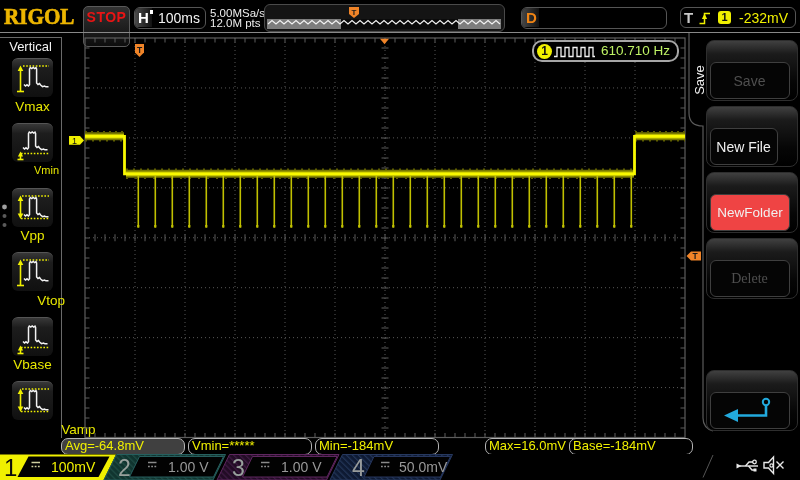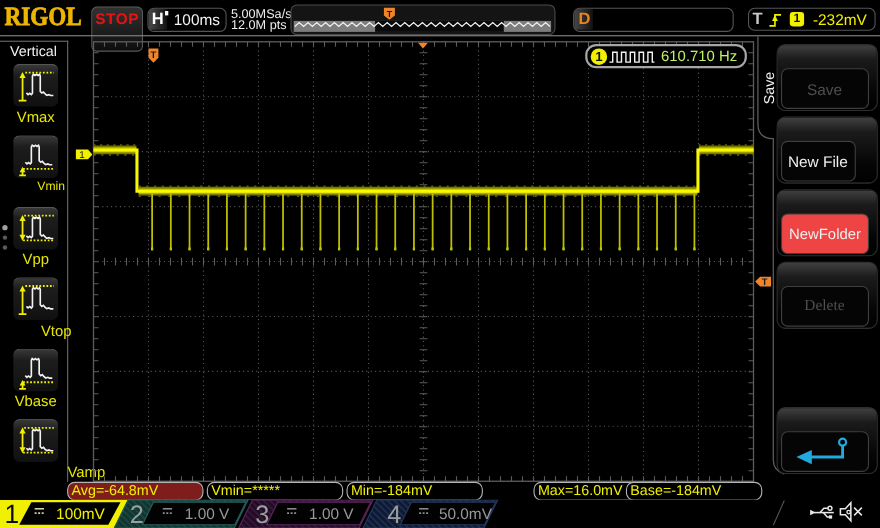--- a/index.html
+++ b/index.html
@@ -563,21 +563,21 @@
       background:#050505;border:1px solid #3f3f3f;box-sizing:border-box;">
        <svg width="78" height="35">
         <circle cx="55" cy="9" r="3.2" fill="none" stroke="#22aade" stroke-width="2"></circle>
        <path d="M55,12.2 V22.5 H25" stroke="#22aade" stroke-width="2.6" fill="none"></path>
        <polygon points="27,16 27,29 13,22.5" fill="#22aade"></polygon>
       </svg></div>
   </div>
 
 <div id="meas">
     <div class="abs" style="left:61px;top:438px;width:124px;height:16.5px;
-      border:1px solid #b4b4b4;border-radius:7px;background:#7f1d1d;box-sizing:border-box;
+      border:1px solid #b4b4b4;border-radius:7px;background:#404040;box-sizing:border-box;
       color:#f0f000;font-size:13px;line-height:14px;padding-left:3px;">Avg=-64.8mV</div>
     <div class="abs" style="left:188px;top:438px;width:124px;height:16.5px;
       border:1px solid #b4b4b4;border-radius:7px;background:#000;box-sizing:border-box;
       color:#f0f000;font-size:13px;line-height:14px;padding-left:3px;">Vmin=*****</div>
     <div class="abs" style="left:315px;top:438px;width:124px;height:16.5px;
       border:1px solid #b4b4b4;border-radius:7px;background:#000;box-sizing:border-box;
       color:#f0f000;font-size:13px;line-height:14px;padding-left:3px;">Min=-184mV</div>
     <div class="abs" style="left:442px;top:438px;width:124px;height:16.5px;
       border:1px solid #b4b4b4;border-radius:7px;background:#000;box-sizing:border-box;
       color:#f0f000;font-size:13px;line-height:14px;padding-left:3px;margin-left:43px;">Max=16.0mV</div>

